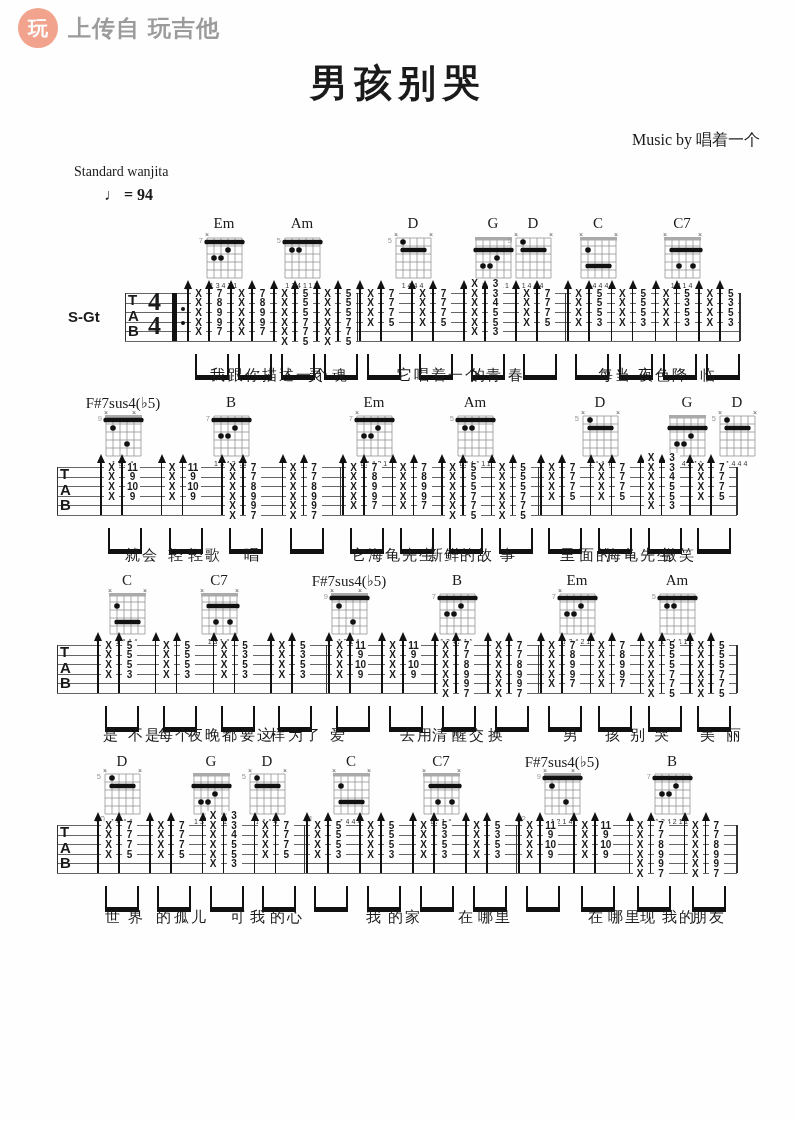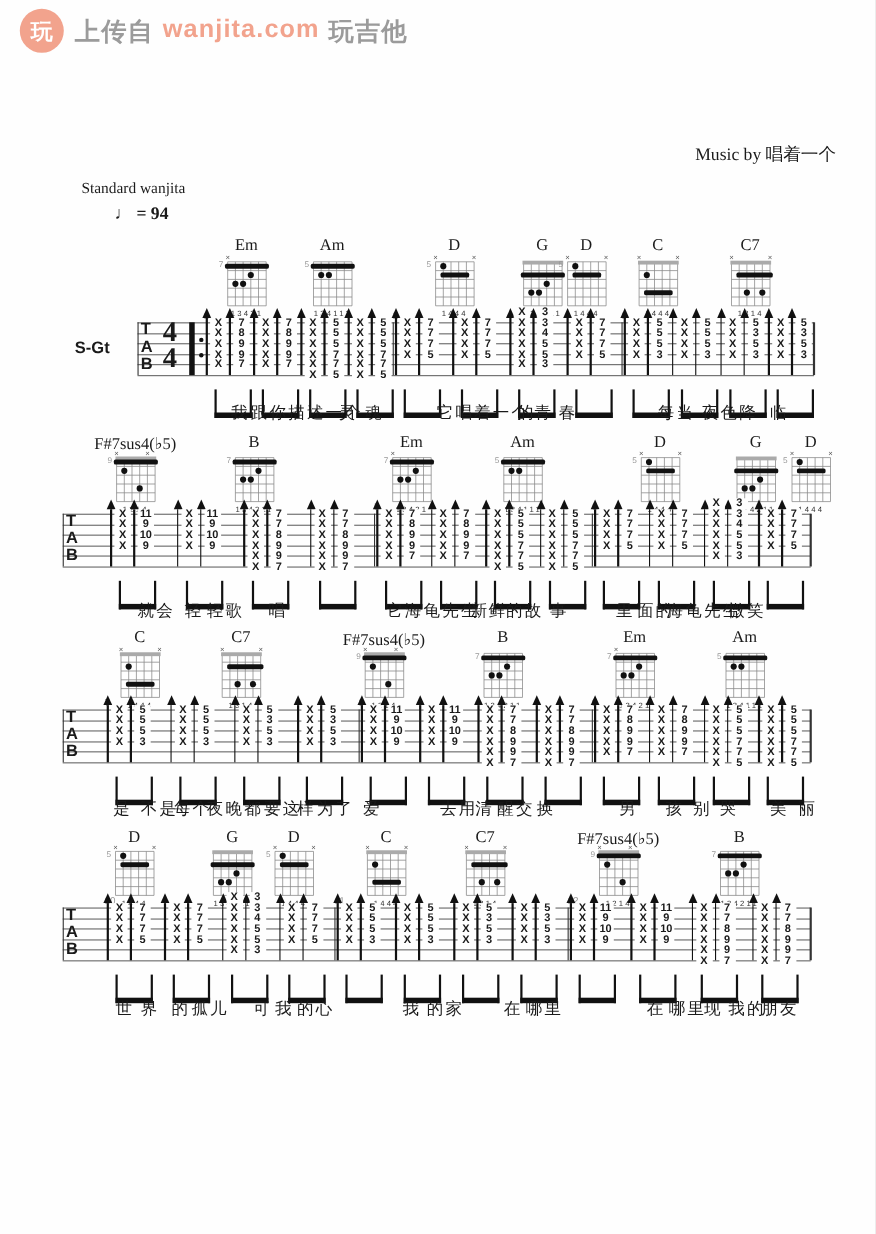--- a/index.html
+++ b/index.html
@@ -36,25 +36,25 @@
   .rpt-dot{position:absolute;width:4px;height:4px;border-radius:50%;background:#111;}
 </style>
 </head>
 <body>
 
 <div class="page">
   <div class="hdr">
     <div class="logo" id="logo" style="background: rgb(242, 163, 141);">玩</div>
     <div class="hdr-text">
       <span>上传自</span>
-      <span id="site" style="color: rgb(242, 163, 141);">wanjita.com</span>
       <span>玩吉他</span>
     </div>
   </div>
 
+  <div class="title">男孩别哭</div>
   <div class="credit">Music by 唱着一个</div>
   <div class="tuning">Standard wanjita</div>
   <div class="tempo">
     <span>♩</span>
     <span>= 94</span>
   </div>
 
   <div id="score">
       <div class="cname" style="left: 164px; top: 215px;">Em</div>
       <div class="abs" style="left: 197px; top: 230px; width: 54px; height: 60px;"><svg width="54" height="60" viewBox="0 0 54 60" xmlns="http://www.w3.org/2000/svg">

